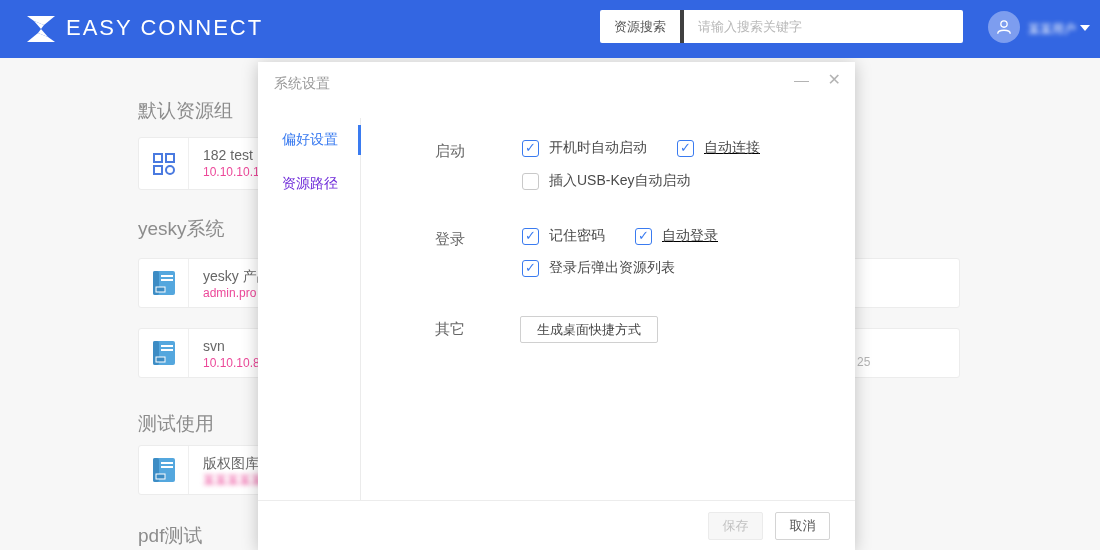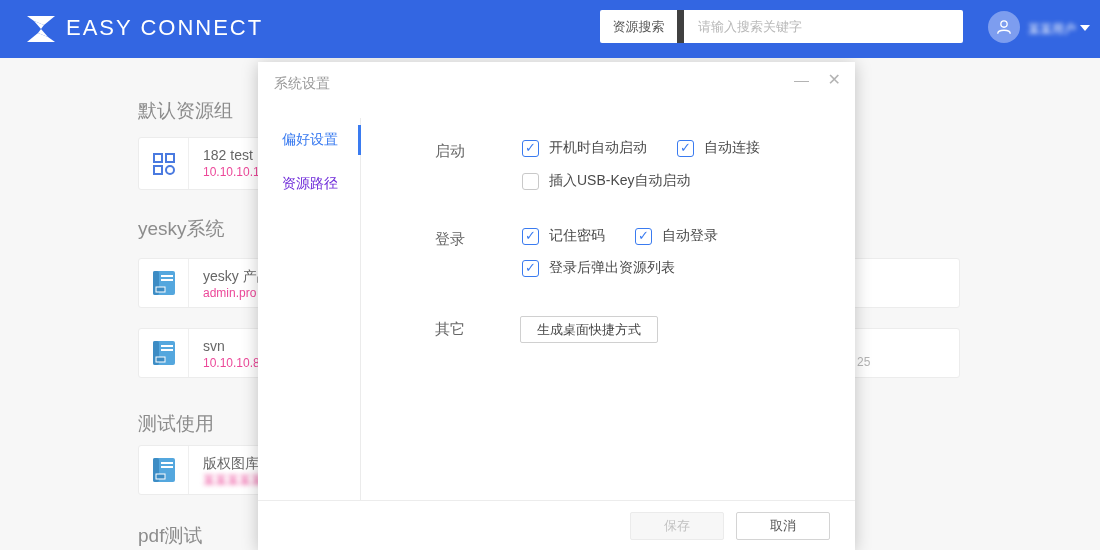--- a/index.html
+++ b/index.html
@@ -4,21 +4,21 @@
 <style>
   * { margin:0; padding:0; box-sizing:border-box; }
   html,body { width:1100px; height:550px; overflow:hidden; }
   body { font-family:"Liberation Sans","DejaVu Sans",sans-serif; background:#f7f7f7; position:relative; }
 
   
   .header { position:absolute; left:0; top:0; width:1100px; height:58px; background:#3366e2; z-index:30; }
   .logo-wrap { position:absolute; left:24px; top:12px; width:34px; height:34px; }
   .brand { position:absolute; left:66px; top:15px; color:#fff; font-size:22px; letter-spacing:2px; font-weight:400; }
   .search-group { position:absolute; left:600px; top:10px; width:363px; height:33px; background:#fff; border-radius:2px; display:flex; align-items:stretch; }
-  .search-label { width:84px; display:flex; align-items:center; justify-content:center; font-size:13px; color:#555; border-right:7px solid #404040; cursor:pointer; }
+  .search-label { width:84px; display:flex; align-items:center; justify-content:center; font-size:13px; color:#555; border-right:4px solid #404040; cursor:pointer; }
   .search-input { flex:1; border:none; outline:none; padding:16px 14px; font-size:13px; color:#333; font-family:inherit; background:transparent; }
   .search-input::placeholder { color:#b8b8b8; }
   .avatar { position:absolute; left:988px; top:11px; width:32px; height:32px; border-radius:50%; background:#7d9def; display:flex; align-items:center; justify-content:center; cursor:pointer; }
   .username { position:absolute; left:1028px; top:21px; color:#fff; font-size:12px; filter:blur(2px); cursor:pointer; }
   .caret-down { position:absolute; left:1080px; top:25px; width:0; height:0; border-left:5px solid transparent; border-right:5px solid transparent; border-top:6px solid #fff; cursor:pointer; }
 
   
   .section-heading { position:absolute; left:138px; font-size:19px; color:#8c8c8c; }
   .card { position:absolute; left:138px; background:#fff; border:1px solid #ececec; border-radius:3px; display:flex; align-items:stretch; }
   .card-icon-cell { width:50px; display:flex; align-items:center; justify-content:center; border-right:1px solid #efefef; }
@@ -33,28 +33,28 @@
   .dlg-title { position:absolute; left:16px; top:13px; font-size:14px; color:#9a9a9a; }
   .dlg-min { position:absolute; right:46px; top:8px; font-size:15px; color:#b3b3b3; cursor:pointer; line-height:20px; }
   .dlg-close { position:absolute; right:14px; top:8px; font-size:16px; color:#b3b3b3; cursor:pointer; line-height:20px; }
   .dlg-sidebar { position:absolute; left:0; top:56px; width:103px; height:382px; border-right:1px solid #ebebeb;text-align:center; }
   .dlg-tab { position:relative; height:44px; display:flex; align-items:center; padding-left:24px; font-size:14px; color:#6d28d9; cursor:pointer; }
   .dlg-tab.active { color:#3a7bf0; }
   .dlg-tab.active .tab-indicator { position:absolute; right:-1px; top:7px; width:3px; height:30px; background:#3a7bf0; }
   .form-label { position:absolute; left:177px; font-size:15px; color:#666; }
   .cb-row { position:absolute; left:264px; display:flex; align-items:center; }
   .cb-pair { display:flex; align-items:center; }
-  .cb-pair + .cb-pair { margin-left:30px; }
+  .cb-pair + .cb-pair { margin-left:30px;text-decoration:underline; }
   .checkbox { width:17px; height:17px; border:1px solid #c9c9c9; border-radius:3px; background:#fff; margin-right:10px; position:relative; cursor:pointer; flex:none; }
   .checkbox.checked { border-color:#3a7bf0; }
   .checkbox.checked::after { content:"✓"; position:absolute; left:2px; top:-1px; font-size:13px; color:#3a7bf0; }
   .cb-label { font-size:14px; color:#4a4a4a; cursor:pointer; }
   .shortcut-btn { position:absolute; left:262px; top:254px; height:27px; padding:0 16px; background:#fff; border:1px solid #d0d0d0; border-radius:2px; font-size:13px; color:#444; cursor:pointer; font-family:inherit; }
   .dlg-footer { position:absolute; left:0; right:0; bottom:0; height:50px; border-top:1px solid #ececec; display:flex; align-items:center; justify-content:flex-end; padding-right:25px; gap:12px; }
-  .btn { width:94px; height:28px; border-radius:2px; font-size:13px; font-family:inherit; cursor:pointer; }
+  .btn { width:55px; height:28px; border-radius:2px; font-size:13px; font-family:inherit; cursor:pointer; }
   .btn-save { background:#f7f7f7; border:1px solid #ebebeb; color:#c2c2c2; cursor:default; }
   .btn-cancel { background:#fff; border:1px solid #d4d4d4; color:#555; }
 </style>
 </head>
 <body>
 
 <div>
 
   <div class="section-heading" style="top:98px;">默认资源组</div>
 

